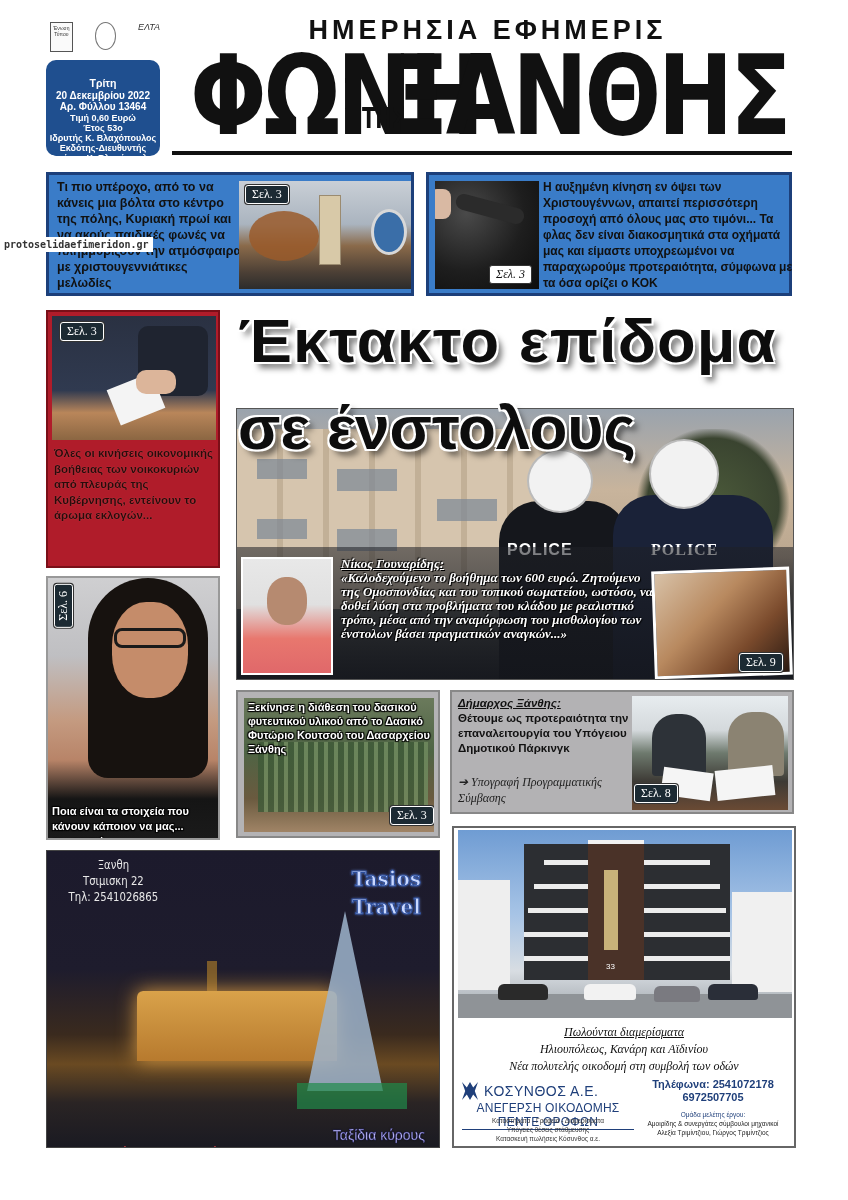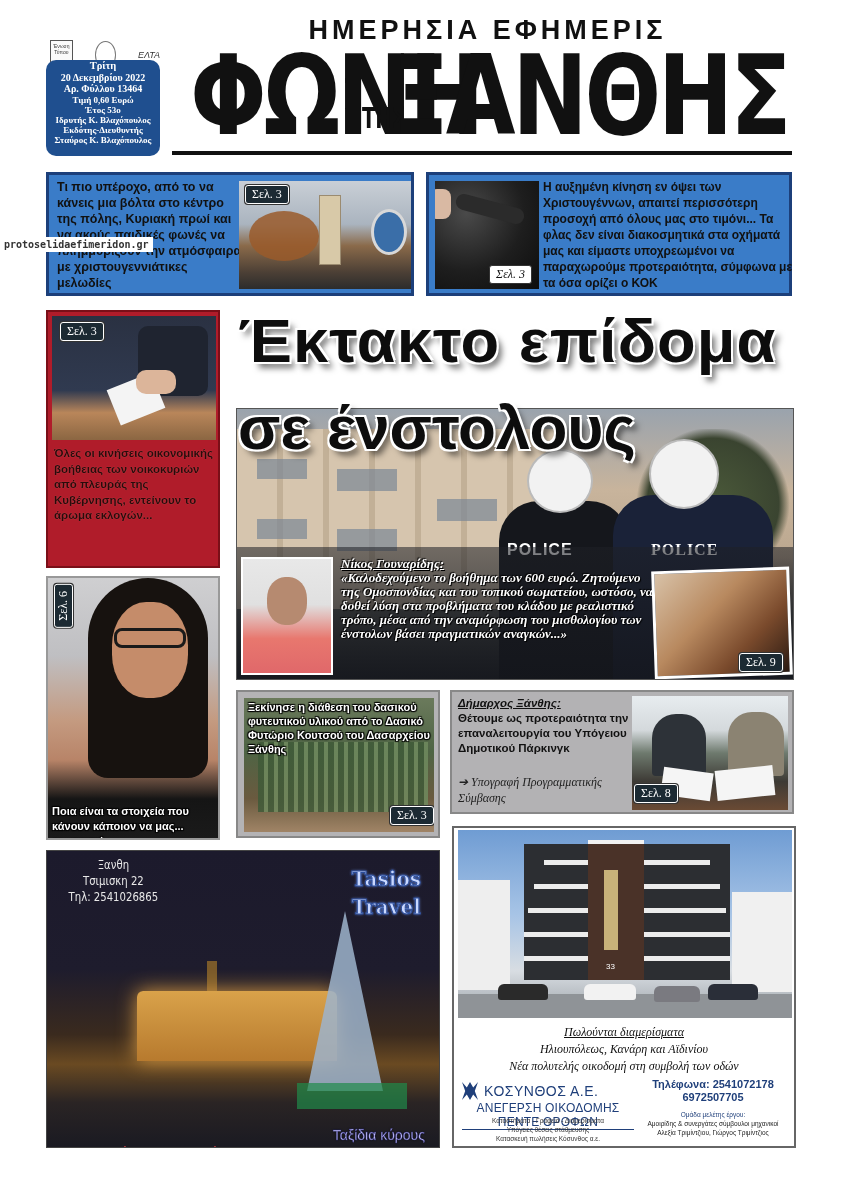--- a/index.html
+++ b/index.html
@@ -1,25 +1,25 @@
 <!DOCTYPE html>
 <html><head>
 <meta charset="utf-8">
 <style>
   * { box-sizing: border-box; margin: 0; padding: 0; }
   html, body { width: 848px; height: 1200px; background: #ffffff; overflow: hidden; }
   body { position: relative; font-family: "Liberation Sans", sans-serif; color: #111; }
   .abs { position: absolute; }
 
   
-  .logos { left: 50px; top: 38px; width: 110px; height: 34px; display: flex; gap: 22px; align-items: center; }
+  .logos { left: 50px; top: 22px; width: 110px; height: 34px; display: flex; gap: 22px; }
   .logo-box { width: 30px; height: 30px; border: 1px solid #555; background: #fafafa; font-size: 5px; text-align: center; line-height: 6px; padding-top: 2px; color: #333; }
   .logo-circle { width: 28px; height: 28px; border: 1px solid #777; border-radius: 50%; background: #fff; }
   .logo-elta { font-size: 9px; color: #333; font-style: italic; }
-  .info-box { left: 46px; top: 60px; width: 114px; height: 96px; background: #1f4f8f; border-radius: 10px; color: #fff; font-family: Liberation Serif, serif; font-weight: bold; text-align: center; padding-top: 0; line-height: 11.5px; }
+  .info-box { left: 46px; top: 60px; width: 114px; height: 96px; background: #1f4f8f; border-radius: 10px; color: #fff; font-family: Liberation Sans, sans-serif; font-weight: bold; text-align: center; padding-top: 18px; line-height: 11.5px; }
   .info-box .l1 { font-size: 10.5px; }
   .info-box .l2 { font-size: 10px; }
   .info-box .l3 { font-size: 9px; line-height: 10px; }
 
   .tagline { left: 215px; top: 15px; width: 545px; font-size: 27px; font-weight: bold; letter-spacing: 4px; text-align: center; font-family: "Liberation Sans", sans-serif; }
   .title-big { left: 182px; top: 42px; width: 610px; height: 112px; font-family: "DejaVu Sans", sans-serif; font-weight: bold; color: #111; }
   .title-big .w1 { position: absolute; left: 8px; top: -10px; font-size: 110px; transform: scaleX(0.82); transform-origin: left top; letter-spacing: -4px; }
   .title-big .w2 { position: absolute; left: 180px; top: 60px; font-size: 28px; transform: scaleX(0.7); transform-origin: left top; }
   .title-big .w3 { position: absolute; left: 210px; top: -10px; font-size: 110px; transform: scaleX(0.82); transform-origin: left top; letter-spacing: -4px; }
   .mast-rule { left: 172px; top: 151px; width: 620px; height: 4px; background: #111; }

